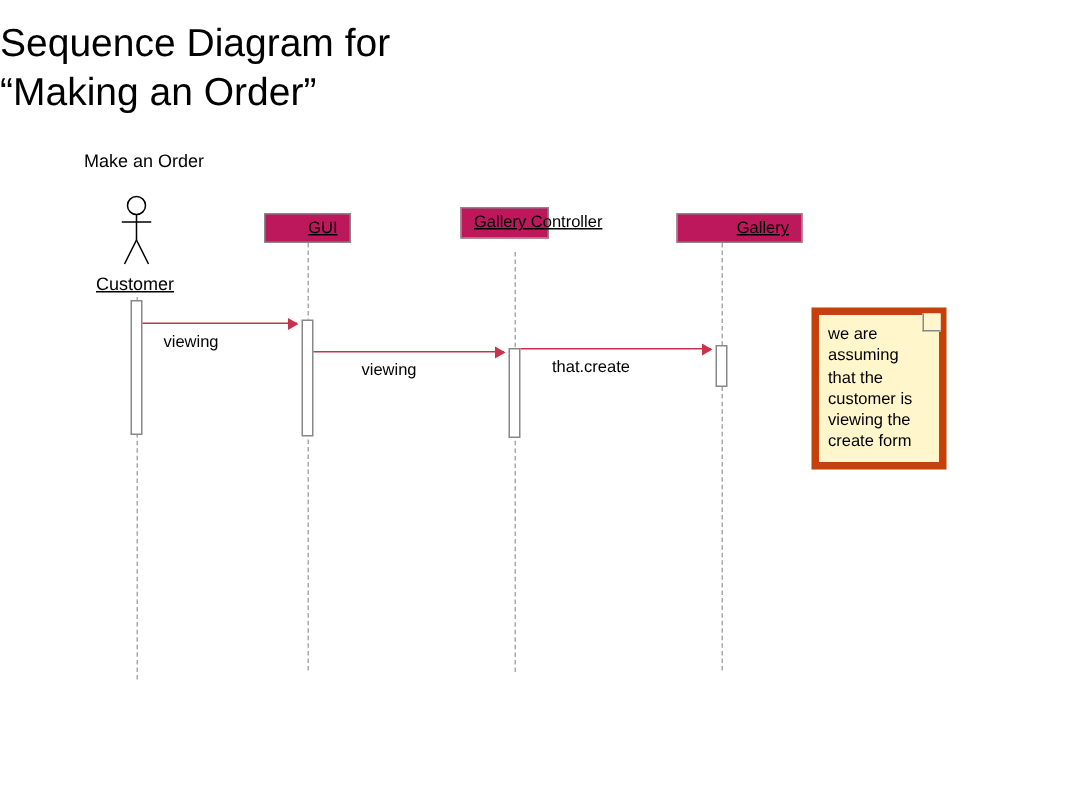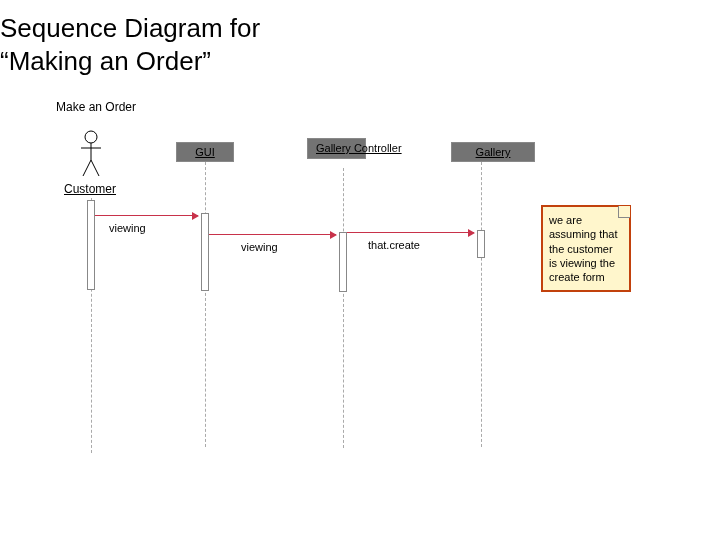--- a/index.html
+++ b/index.html
@@ -1,28 +1,28 @@
 <!DOCTYPE html>
 <html><head>
   <meta charset="utf-8">
   <style>
     * { margin: 0; padding: 0; box-sizing: border-box; }
     body { width: 720px; height: 540px; background: #fff; font-family: Arial, sans-serif; position: relative; overflow: hidden; }
     .title { text-align: left; font-size: 26px; padding-top: 12px; line-height: 1.25; color: #000; }
     .diagram { position: absolute; left: 56px; top: 100px; width: 630px; height: 400px; }
     .diag-name { position: absolute; left: 0; top: 0; font-size: 12px; color: #000; }
     .actor { position: absolute; left: 25px; top: 30px; width: 20px; height: 50px; }
-    .lifeline-box { position: absolute; background: #737373; border: 1px solid #888; padding: 3px 8px; font-size: 11px; text-align: center; text-decoration: underline; white-space: nowrap; }
+    .lifeline-box { position: absolute; background: #be185d; border: 1px solid #888; padding: 3px 8px; font-size: 11px; text-align: right; text-decoration: underline; white-space: nowrap; }
     .lifeline-tall { position: absolute; border-left: 1px dashed #aaa; height: 255px; }
     .lifeline-short { position: absolute; border-left: 1px dashed #aaa; height: 190px; }
     .activation { position: absolute; width: 8px; background: #fff; border: 1px solid #888; }
     .msg-arrow { position: absolute; height: 1px; background: #c8324a; }
     .msg-arrow::after { content: ''; position: absolute; right: -1px; top: -3px; width: 0; height: 0; border-left: 7px solid #c8324a; border-top: 4px solid transparent; border-bottom: 4px solid transparent; }
     .msg-label { position: absolute; font-size: 11px; color: #000; }
-    .note { position: absolute; background: #fff6cc; border: 2px solid #c2410c; padding: 6px 8px 6px 6px; font-size: 11px; line-height: 1.3; width: 90px; }
+    .note { position: absolute; background: #fff6cc; border: 5px solid #c2410c; padding: 6px 8px 6px 6px; font-size: 11px; line-height: 1.3; width: 90px; }
     .note-ear { position: absolute; right: -1px; top: -1px; width: 12px; height: 12px; background: #fff6cc; border-left: 1px solid #888; border-bottom: 1px solid #888; }
     .note-ear-outer { position: absolute; right: -1px; top: -1px; width: 12px; height: 12px; background: #fff; }
     .customer-label { position: absolute; font-size: 12px; text-decoration: underline; }
   </style>
 </head>
 <body>
 
 <div class="title">
   <span>Sequence Diagram for</span><br>
   <span>“Making an Order”</span>

